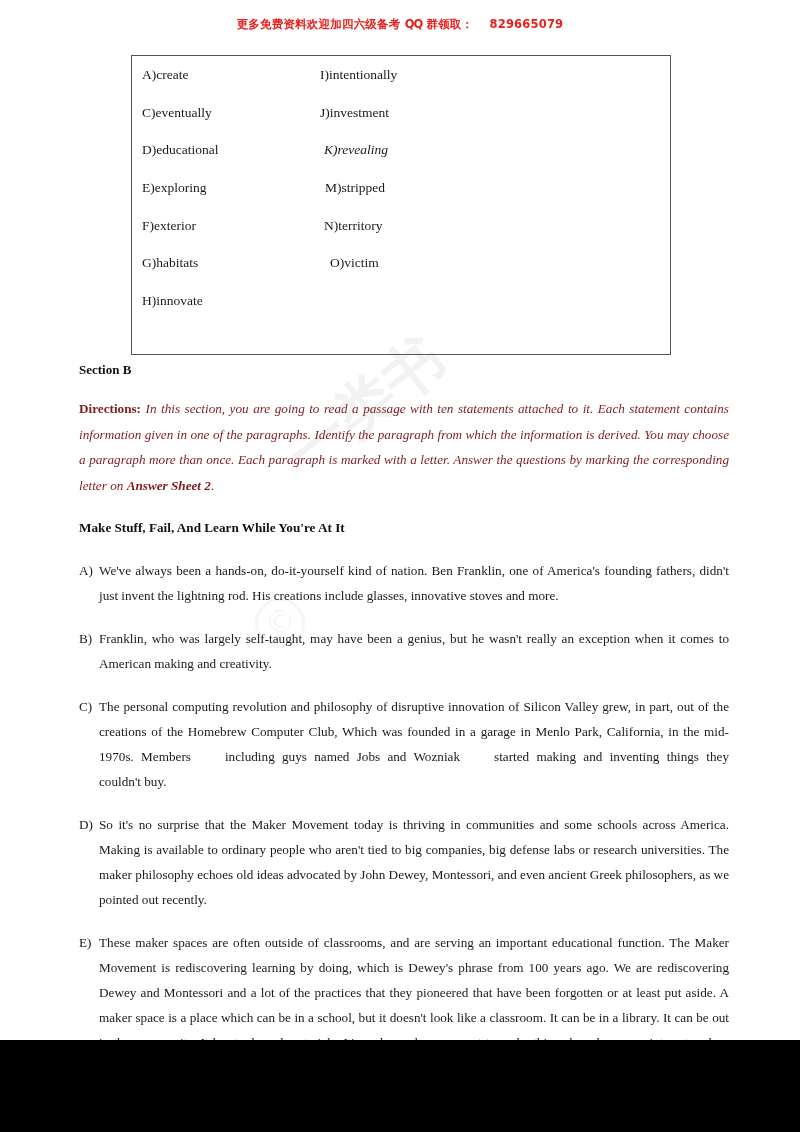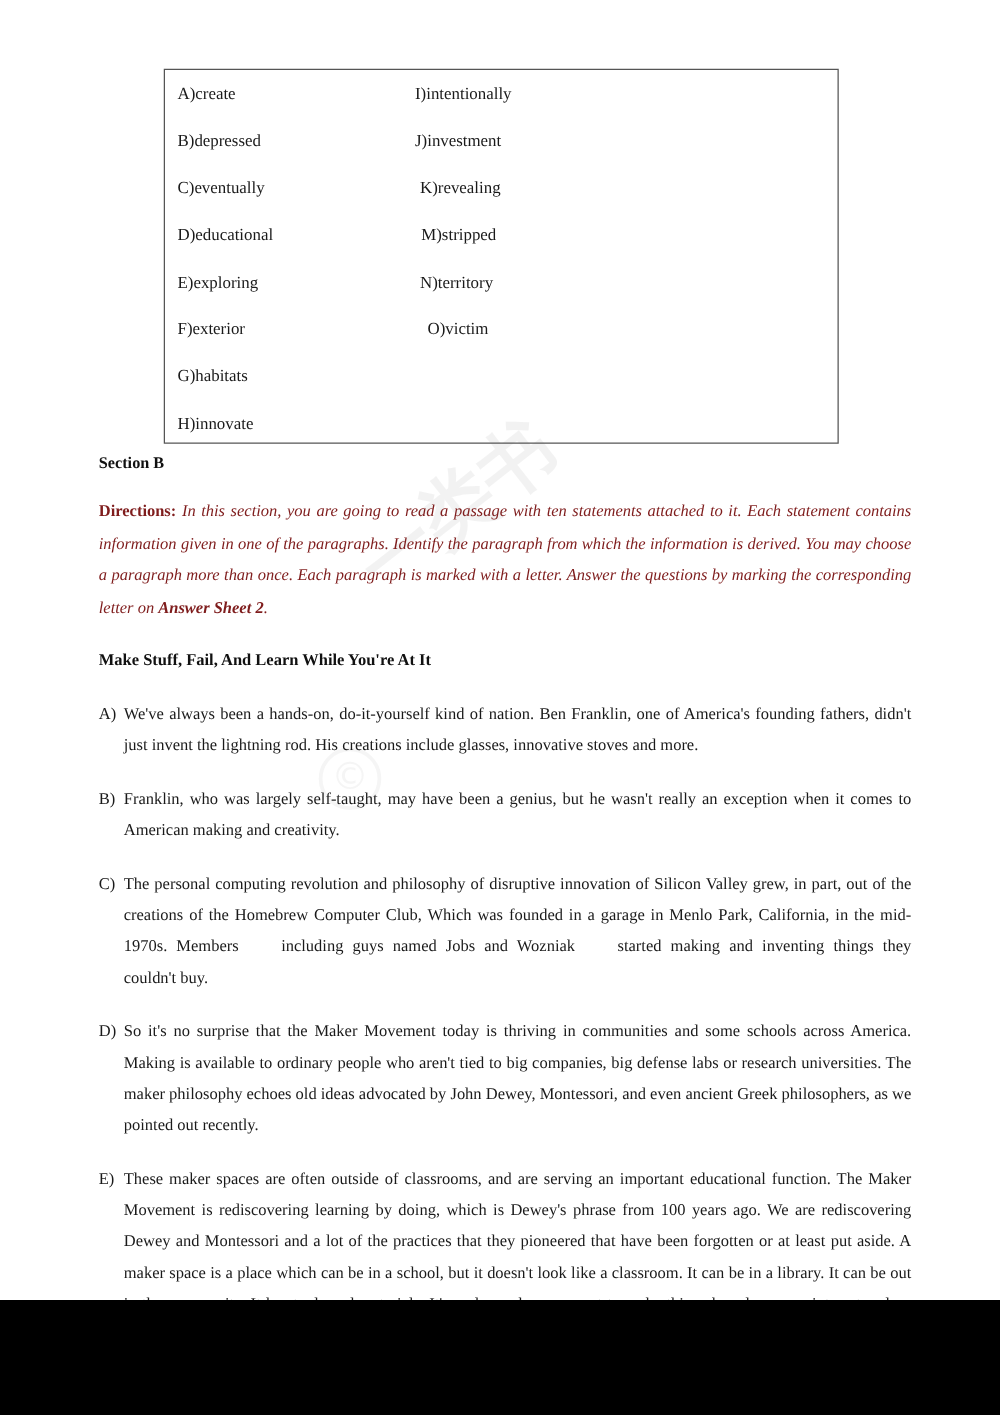--- a/index.html
+++ b/index.html
@@ -101,30 +101,30 @@
     box-sizing: border-box;
     background: transparent;
   }
   #word-bank .wb-col {
     position: absolute;
     top: 0;
     font-size: 13.5px;
     color: #1a1a1a;
   }
   #word-bank .wb-col.left  { left: 10px;  width: 200px; }
-  #word-bank .wb-col.right { left: 200px; width: 230px; }
+  #word-bank .wb-col.right { left: 188px; width: 230px; }
   #word-bank .wb-item {
     height: 37.7px;
     line-height: 37.7px;
     white-space: nowrap;
   }
   #word-bank .wb-col.right .wb-item { padding-left: 0; }
   #word-bank .wb-col.right .wb-item:nth-child(1) { padding-left: 0px; }
   #word-bank .wb-col.right .wb-item:nth-child(2) { padding-left: 0px; }
-  #word-bank .wb-col.right .wb-item:nth-child(3) { padding-left: 4px; }
+  #word-bank .wb-col.right .wb-item:nth-child(3) { padding-left: 4px; font-style: italic; }
   #word-bank .wb-col.right .wb-item:nth-child(4) { padding-left: 5px; }
   #word-bank .wb-col.right .wb-item:nth-child(5) { padding-left: 4px; }
   #word-bank .wb-col.right .wb-item:nth-child(6) { padding-left: 10px; }
   #word-bank .wb-col.right .wb-item:nth-child(7) { padding-left: 13px; }
 
   
   #content {
     position: absolute;
     left: 79px;
     top: 362px;
@@ -175,30 +175,35 @@
     top: 0;
   }
   .para.last { margin-bottom: 0; }
   .gap { display: inline-block; width: 34px; }
 </style>
 </head>
 <body>
 
 <div id="page">
 
+  <div id="promo-header">
+    <span>更多免费资料欢迎加四六级备考</span>
+    <span class="qq">QQ</span>
+    <span>群领取：</span>
+    <span class="num">829665079</span>
+  </div>
 
   <div id="watermark">
     <div class="wm-text">一类书</div>
     <div class="wm-c">©</div>
   </div>
 
   <div id="word-bank">
     <div class="wb-col left">
       <div class="wb-item">A)create</div>
-      <div class="wb-item">B)depressed</div>
       <div class="wb-item">C)eventually</div>
       <div class="wb-item">D)educational</div>
       <div class="wb-item">E)exploring</div>
       <div class="wb-item">F)exterior</div>
       <div class="wb-item">G)habitats</div>
       <div class="wb-item">H)innovate</div>
     </div>
     <div class="wb-col right">
       <div class="wb-item">I)intentionally</div>
       <div class="wb-item">J)investment</div>

